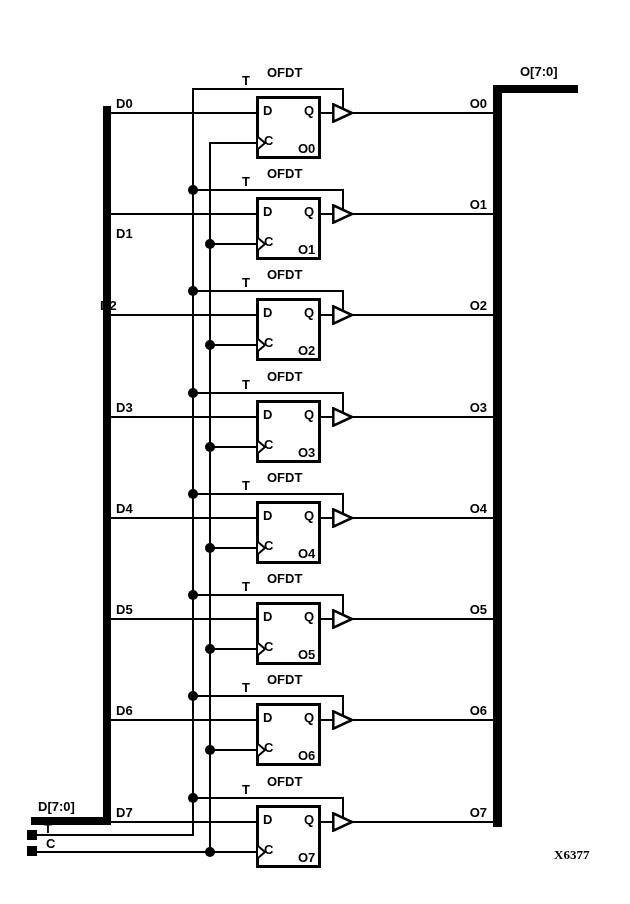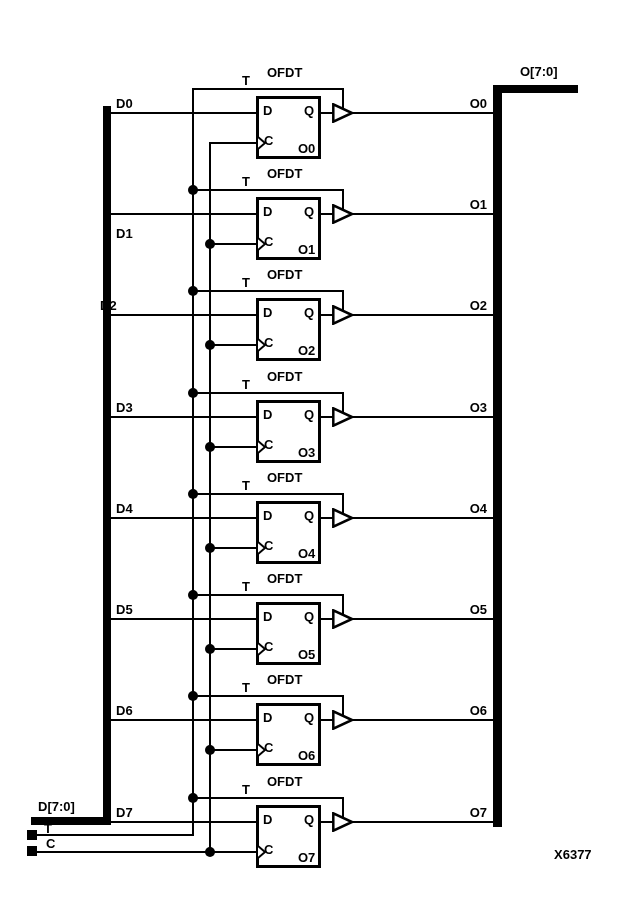--- a/index.html
+++ b/index.html
@@ -38,21 +38,21 @@
   <div class="wire" style="left:209px;top:142px;width:2px;height:711px;"></div>
 
   <div class="pad" style="left:27px;top:830px;"></div>
   <div class="wire" style="left:36px;top:834px;width:158px;height:2px;"></div>
   <div class="lbl" style="left:44px;top:822px;">T</div>
 
   <div class="pad" style="left:27px;top:846px;"></div>
   <div class="wire" style="left:36px;top:851px;width:221px;height:2px;"></div>
   <div class="lbl" style="left:46px;top:837px;">C</div>
 
-  <div class="lbl" style="left:554px;top:848px;">X6377</div>
+  <div class="lbl" style="left:554px;top:848px;font-family:Liberation Serif, serif;">X6377</div>
 <div style="position:absolute;left:0;top:0;width:0;height:0;">
       <div class="wire" style="left:111px;top:112px;width:146px;height:2px;"></div>
       <div class="lbl" style="left:116px;top:97px;">D0</div>
       <div class="wire" style="left:192px;top:88px;width:152px;height:2px;"></div>
       <div class="wire" style="left:342px;top:88px;width:2px;height:24px;"></div>
       <div class="lbl" style="left:242px;top:74px;">T</div>
       <div class="lbl" style="left:267px;top:66px;">OFDT</div>
       <div class="ff" style="left:256px;top:96px;"></div>
       <div class="lbl" style="left:263px;top:104px;">D</div>
       <div class="lbl" style="left:304px;top:104px;">Q</div>

